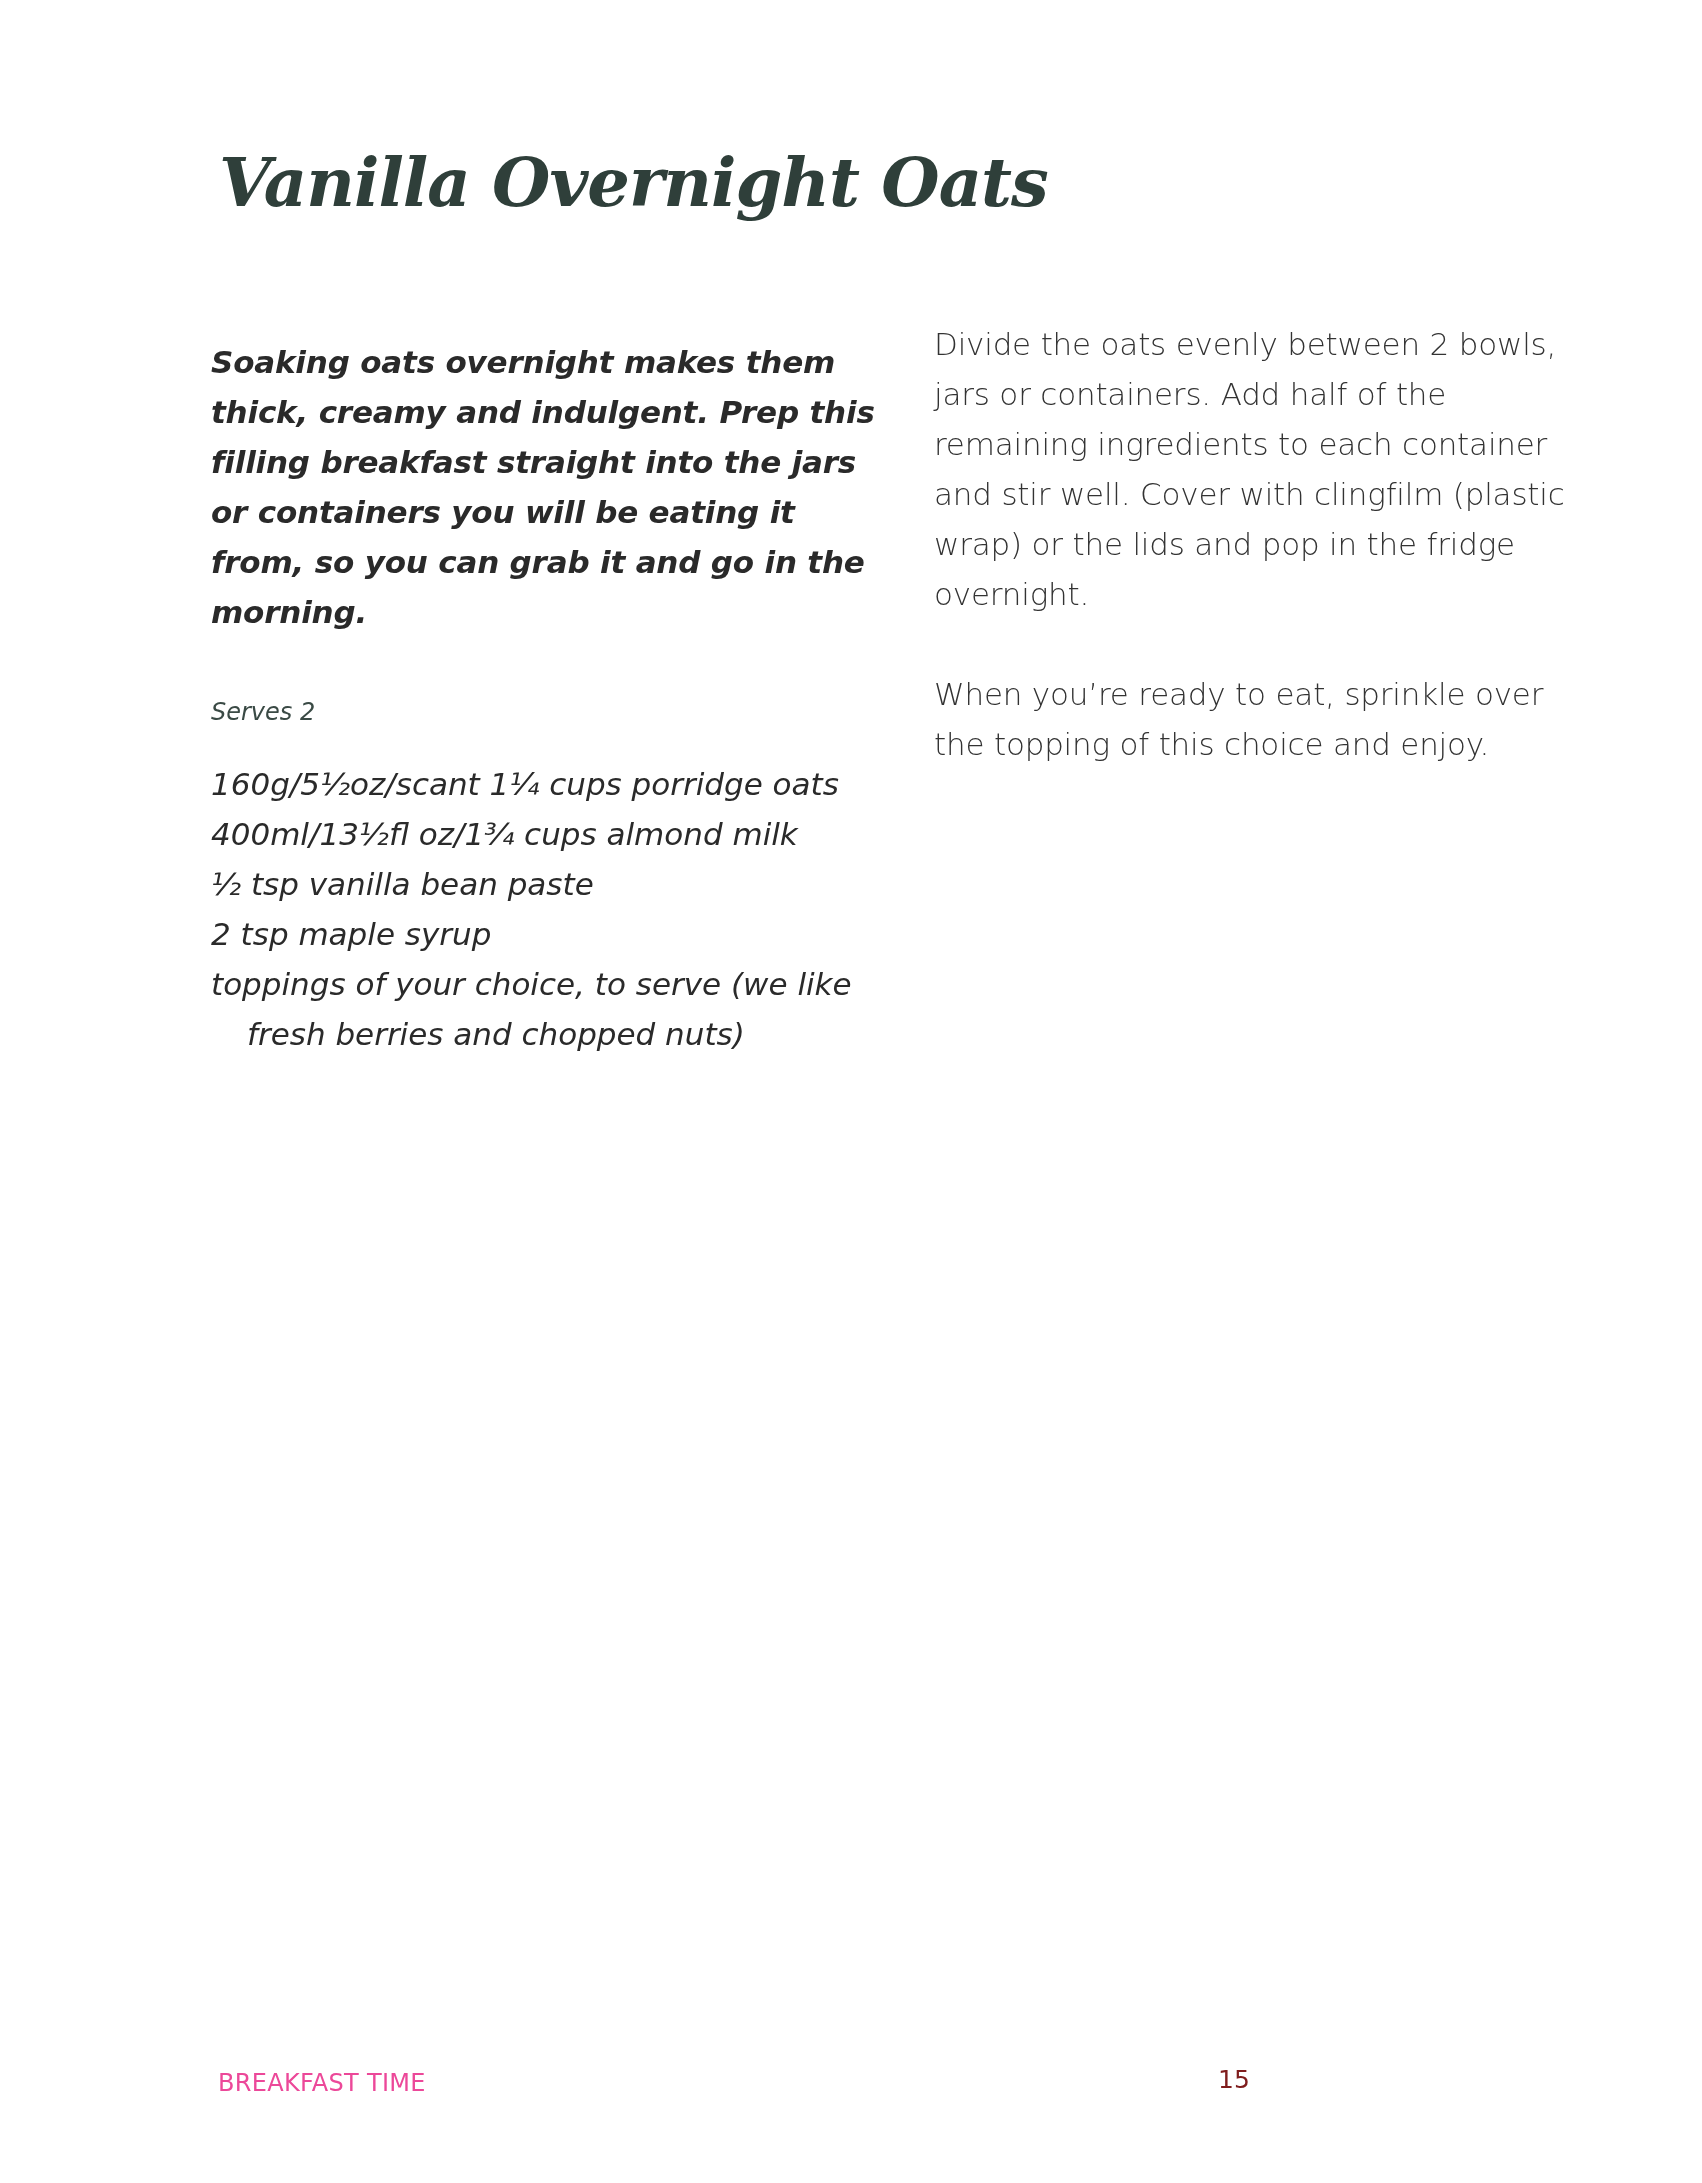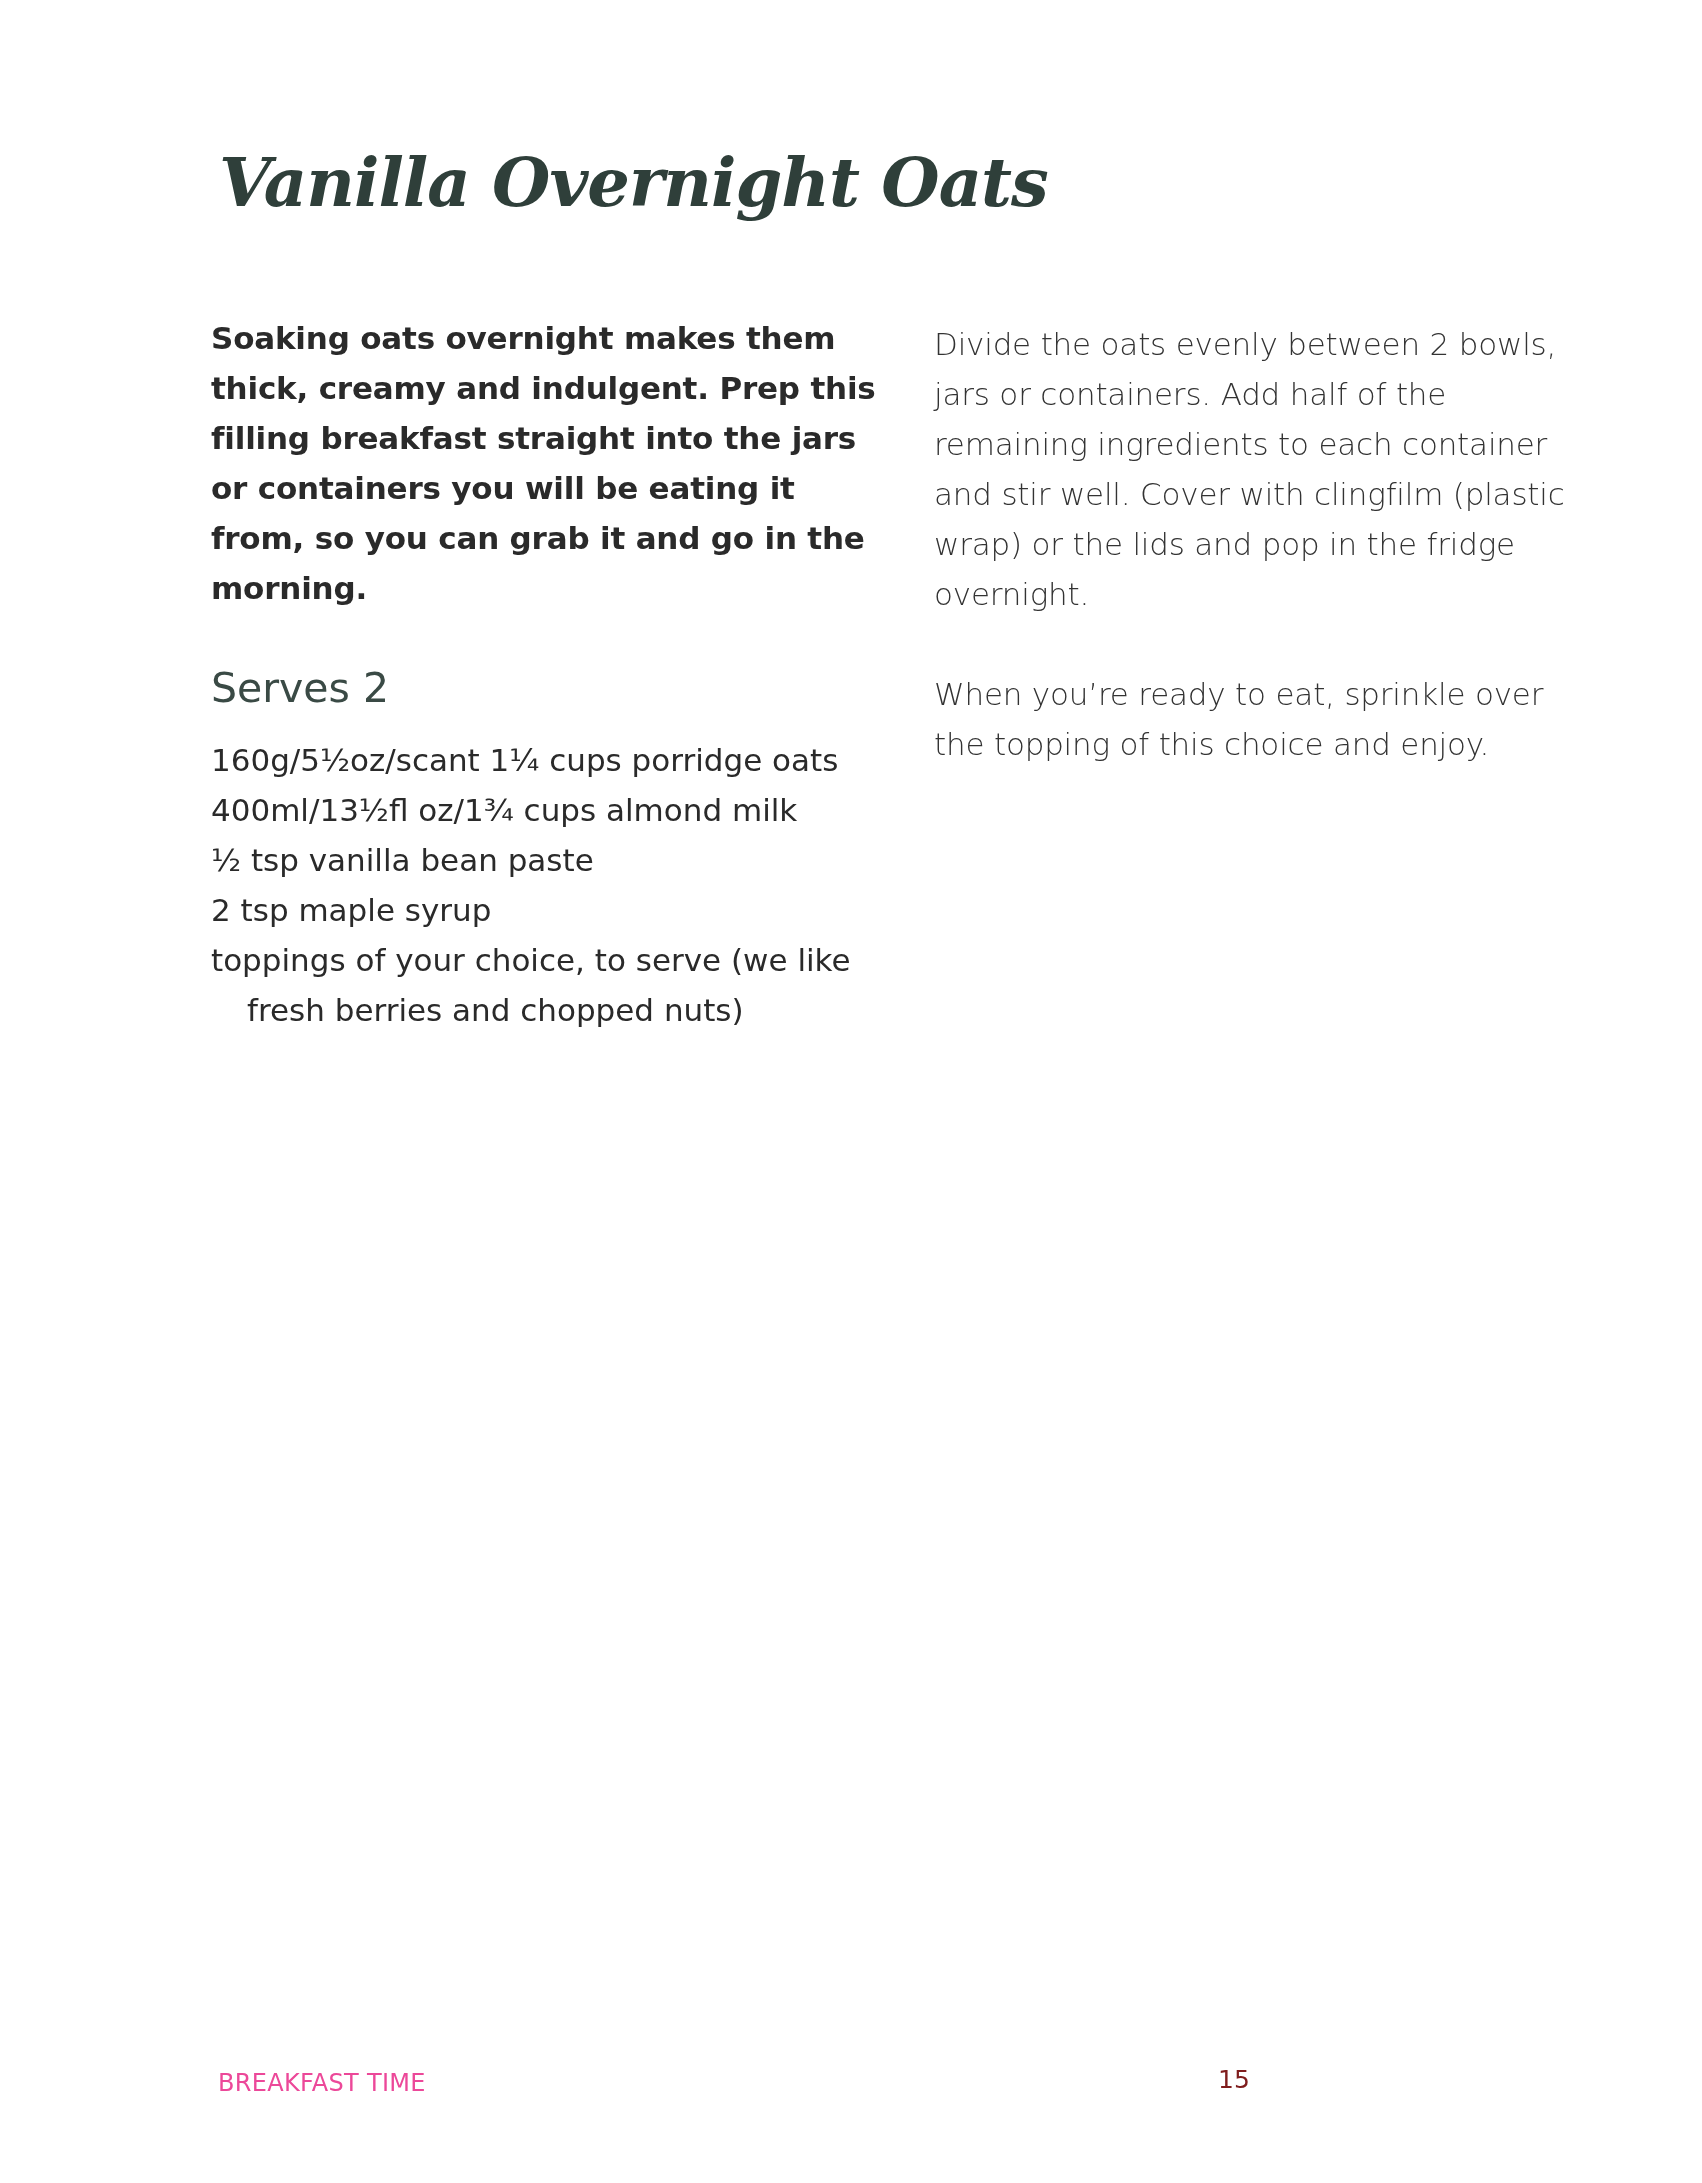--- a/index.html
+++ b/index.html
@@ -8,28 +8,28 @@
     position: relative; overflow: hidden;
     font-family: "DejaVu Sans", sans-serif; color: #2b2b2b;
   }
   .page { position: absolute; inset: 0; }
   .title {
     position: absolute; left: 203px; top: 127px;
     font-family: "DejaVu Serif", serif; font-style: italic; font-weight: bold;
     font-size: 67px; color: #2f3f3a; letter-spacing: -1px; margin: 16px;
     white-space: nowrap;
   }
-  .col-left { position: absolute; left: 211px; top: 313px; width: 673px; }
+  .col-left { position: absolute; left: 211px; top: 337px; width: 673px; font-style: italic; }
   .col-right { position: absolute; left: 934px; top: 319px; width: 634px; }
   .intro {
     font-size: 31px; font-weight: bold; line-height: 50px; margin: 0;
     color: #2a2a2a; letter-spacing: -0.2px;
   }
   .serves {
-    font-size: 41px; line-height: 50px; margin: 50px 0 16px 0; color: #3a4a45;
+    font-size: 24px; line-height: 50px; margin: 50px 0 16px 0; color: #3a4a45;
   }
   .ingredients { list-style: none; margin: 22px 0 0 0; padding: 0; }
   .ingredients li {
     font-size: 31px; line-height: 50px; color: #2a2a2a;
     padding-left: 36px; text-indent: -36px;
   }
   .method p {
     font-size: 31px; line-height: 50px; margin: 0 0 50px 0;
     color: #333333; font-weight: 300; letter-spacing: -0.2px;
   }

